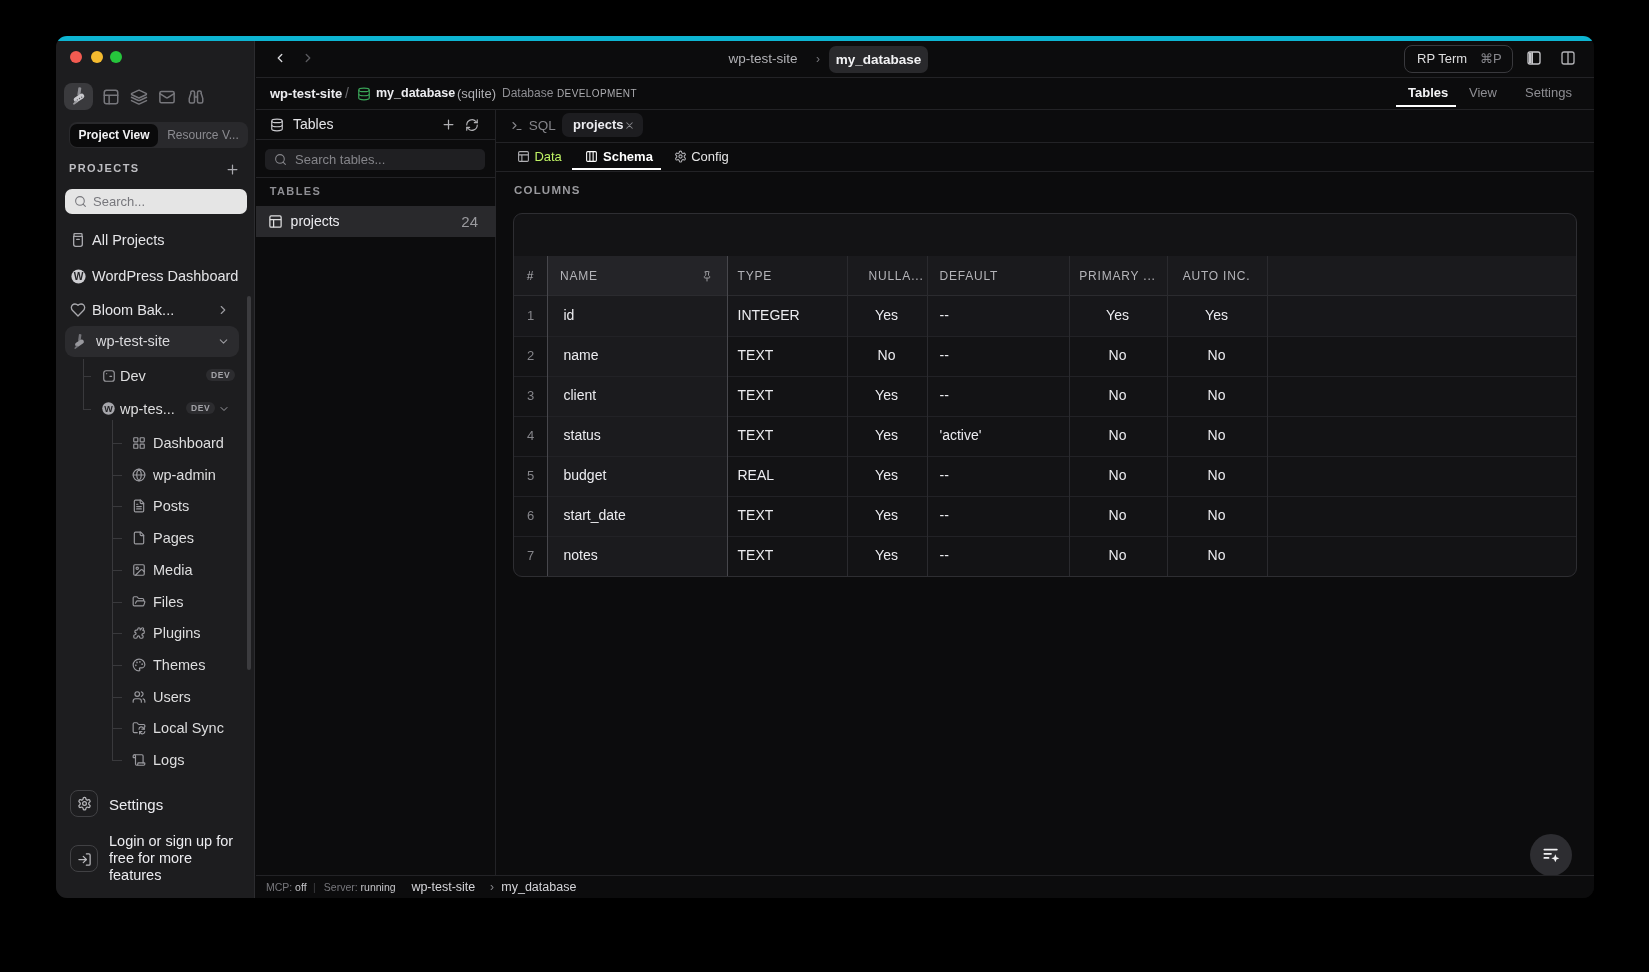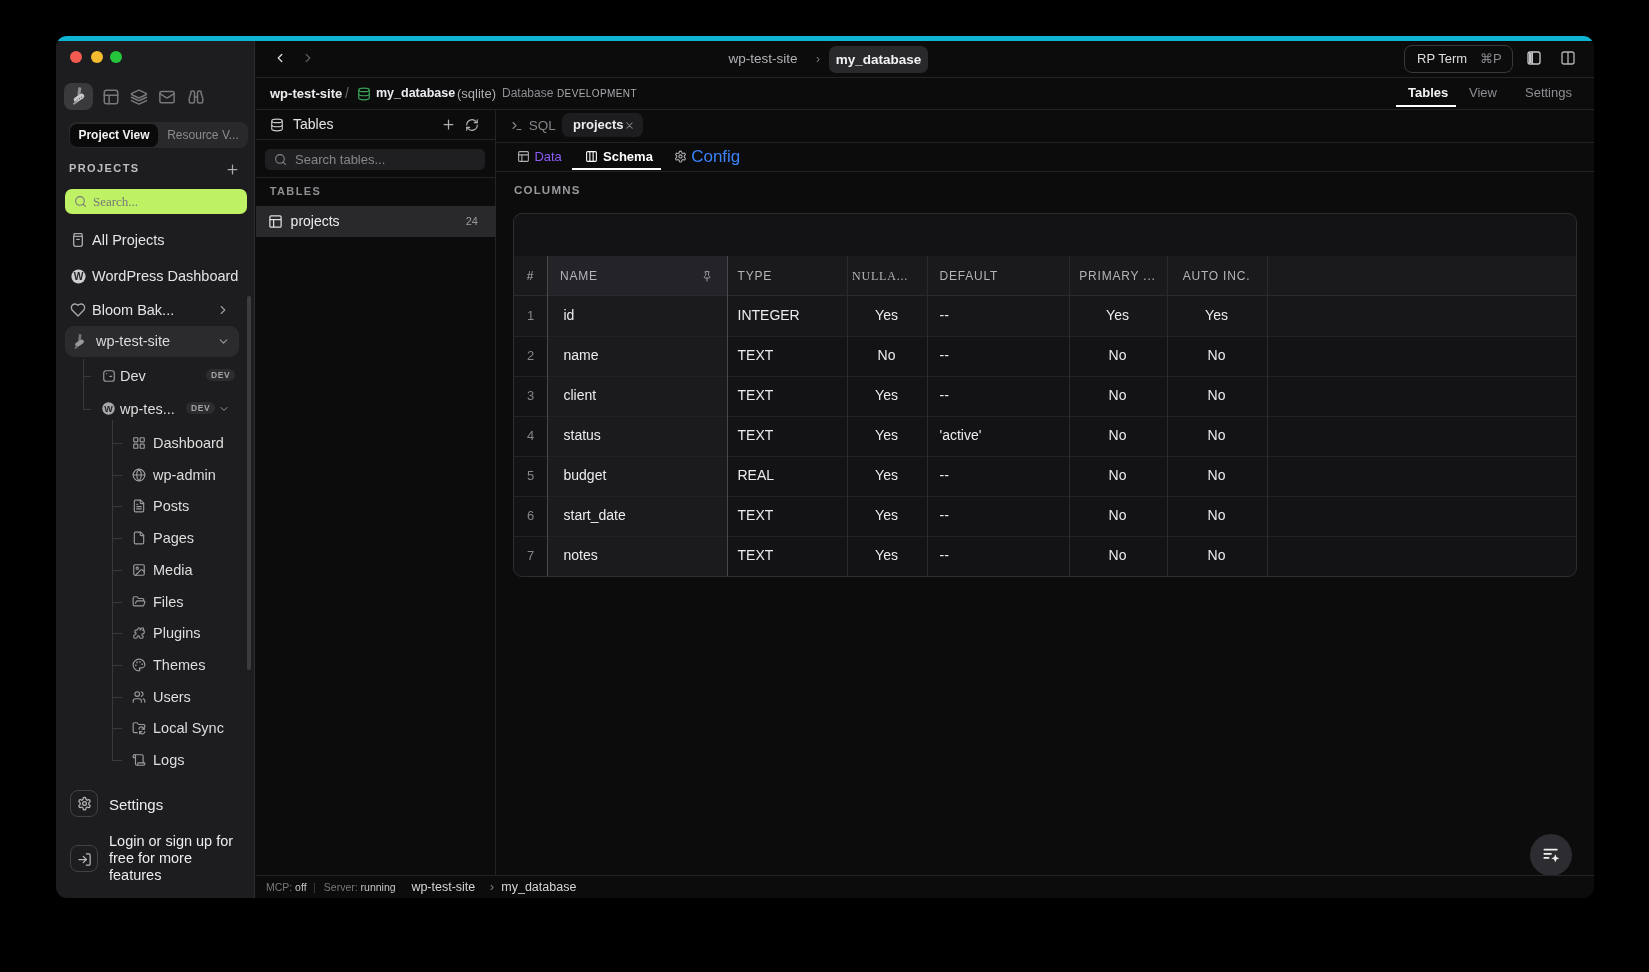--- a/index.html
+++ b/index.html
@@ -98,21 +98,21 @@
       <div class="abs" style="left:89px; top:1.5px; width:90px; height:23px; color:#8b8b90; font-size:12px; text-align:center; line-height:23px;">Resource V...</div>
     </div>
 
     <div class="abs" style="left:13px; top:121px; color:#bebec2; font-size:11px; font-weight:700; letter-spacing:1.4px;">PROJECTS</div>
     <div class="abs" style="left:169px; top:121px; color:#a8a8ad;">
         <svg width="15" height="15" viewBox="0 0 24 24" fill="none" stroke="currentColor" stroke-width="2" stroke-linecap="round">
           <path d="M5 12h14M12 5v14"></path>
         </svg>
       </div>
 
-    <div class="abs" style="left:9px; top:148px; width:182px; height:25px; background:#bef264; border-radius:7px;font-family:Liberation Serif, serif;">
+    <div class="abs" style="left:9px; top:148px; width:182px; height:25px; background:#e5e5e5; border-radius:7px;">
       <div class="abs" style="left:9px; top:6px; color:#77777c;">
           <svg width="13" height="13" viewBox="0 0 24 24" fill="none" stroke="currentColor" stroke-width="2" stroke-linecap="round">
             <circle cx="11" cy="11" r="8"></circle>
             <path d="m21 21-4.3-4.3"></path>
           </svg>
         </div>
       <div class="abs" style="left:28px; top:0; color:#77777c; font-size:13px; line-height:25px;">Search...</div>
     </div>
 
     <div class="navitem" style="top:188px;">
@@ -426,21 +426,21 @@
       <div class="abs" style="left:0; top:66.5px; width:240px; height:1px; background:#232326;"></div>
       <div class="abs" style="left:13.7px; top:75px; font-size:11px; font-weight:700; letter-spacing:1.4px; color:#8e8e93;">TABLES</div>
       <div class="abs" style="left:0; top:96px; width:240px; height:31px; background:#29292c;">
         <div class="abs" style="left:11.5px; top:8px; color:#dededf;">
             <svg width="15" height="15" viewBox="0 0 24 24" fill="none" stroke="currentColor" stroke-width="2" stroke-linejoin="round">
               <rect x="3" y="3" width="18" height="18" rx="2"></rect>
               <path d="M3 9h18M9 9v12"></path>
             </svg>
           </div>
         <div class="abs" style="left:34.6px; top:0; height:31px; line-height:31px; font-size:14px; color:#ececf0;">projects</div>
-        <div class="abs" style="right:18px; top:0; height:31px; line-height:31px; font-size:11px; color:#9a9a9e;text-align:right;">24</div>
+        <div class="abs" style="right:18px; top:0; height:31px; line-height:31px; font-size:15px; color:#9a9a9e;text-align:right;">24</div>
       </div>
     </div>
     <div class="content" id="content">
 
       <div class="abs" style="left:0; top:0; width:1098px; height:33px; border-bottom:1px solid #232326;">
         <div class="abs" style="left:15px; top:10px; color:#85858a;">
             <svg width="12" height="12" viewBox="0 0 24 24" fill="none" stroke="currentColor" stroke-width="2.2" stroke-linecap="round" stroke-linejoin="round">
               <path d="m4 17 6-6-6-6"></path>
               <path d="M12 19h8"></path>
             </svg>
@@ -456,36 +456,36 @@
         </div>
       </div>
 
       <div class="abs" style="left:0; top:33px; width:1098px; height:29px; border-bottom:1px solid #232326;">
         <div class="abs" style="left:21px; top:7px; color:#b0b0b4;">
             <svg width="13" height="13" viewBox="0 0 24 24" fill="none" stroke="currentColor" stroke-width="2" stroke-linejoin="round">
               <rect x="3" y="3" width="18" height="18" rx="2"></rect>
               <path d="M3 9h18M9 9v12"></path>
             </svg>
           </div>
-        <div class="abs" style="left:38.4px; top:0; height:29px; line-height:28px; font-size:13px; color:#8b5cf6;">Data</div>
+        <div class="abs" style="left:38.4px; top:0; height:29px; line-height:28px; font-size:13px; color:#bef264;">Data</div>
         <div class="abs" style="left:89px; top:7px; color:#fff;">
             <svg width="13" height="13" viewBox="0 0 24 24" fill="none" stroke="currentColor" stroke-width="2" stroke-linejoin="round">
               <rect x="3" y="3" width="18" height="18" rx="2"></rect>
               <path d="M9 3v18M15 3v18"></path>
             </svg>
           </div>
         <div class="abs" style="left:107px; top:0; height:29px; line-height:28px; font-size:13px; font-weight:700; color:#fff;">Schema</div>
         <div class="abs" style="left:75.9px; top:24.8px; width:89px; height:2.5px; background:#fff;"></div>
         <div class="abs" style="left:178px; top:7px; color:#b0b0b4;">
             <svg width="13" height="13" viewBox="0 0 24 24" fill="none" stroke="currentColor" stroke-width="2" stroke-linecap="round" stroke-linejoin="round">
               <path d="M12.2 2h-.4a2 2 0 0 0-2 2v.2a2 2 0 0 1-1 1.7l-.4.3a2 2 0 0 1-2 0l-.2-.1a2 2 0 0 0-2.7.7l-.2.4a2 2 0 0 0 .7 2.7l.2.1a2 2 0 0 1 1 1.7v.7a2 2 0 0 1-1 1.8l-.2.1a2 2 0 0 0-.7 2.7l.2.4a2 2 0 0 0 2.7.7l.2-.1a2 2 0 0 1 2 0l.4.3a2 2 0 0 1 1 1.7v.2a2 2 0 0 0 2 2h.4a2 2 0 0 0 2-2v-.2a2 2 0 0 1 1-1.7l.4-.3a2 2 0 0 1 2 0l.2.1a2 2 0 0 0 2.7-.7l.2-.4a2 2 0 0 0-.7-2.7l-.2-.1a2 2 0 0 1-1-1.8v-.7a2 2 0 0 1 1-1.7l.2-.1a2 2 0 0 0 .7-2.7l-.2-.4a2 2 0 0 0-2.7-.7l-.2.1a2 2 0 0 1-2 0l-.4-.3a2 2 0 0 1-1-1.7V4a2 2 0 0 0-2-2z"></path>
               <circle cx="12" cy="12" r="3"></circle>
             </svg>
           </div>
-        <div class="abs" style="left:195.2px; top:0; height:29px; line-height:28px; font-size:17px; color:#3b82f6;">Config</div>
+        <div class="abs" style="left:195.2px; top:0; height:29px; line-height:28px; font-size:13px; color:#e5e5e5;">Config</div>
       </div>
       <div class="abs" style="left:18px; top:74px; font-size:11.5px; font-weight:700; letter-spacing:1.2px; color:#9a9a9e;">COLUMNS</div>
 
       <div class="card" id="card">
 
         <div class="abs" style="left:0; top:42px; width:1062px; height:39px; background:#1a1a1d;"></div>
 
         <div class="abs" style="left:0; top:82px; width:1062px; height:39.5px; background:#17171a;"></div>
 
         <div class="abs" style="left:33px; top:42px; width:179.5px; height:39px; background:#242428;"></div>
@@ -493,21 +493,21 @@
 
         <div class="hc" style="left:0; width:33px; text-align:center;">#</div>
         <div class="hc" style="left:46px;">NAME</div>
         <div class="abs" style="left:187px; top:56px; color:#9a9a9e;">
             <svg width="12" height="12" viewBox="0 0 24 24" fill="none" stroke="currentColor" stroke-width="2" stroke-linecap="round" stroke-linejoin="round">
               <path d="M12 17v5"></path>
               <path d="M9 10.8 7.5 12a2 2 0 0 0-.8 1.6V15a1 1 0 0 0 1 1h8.6a1 1 0 0 0 1-1v-1.4a2 2 0 0 0-.8-1.6L15 10.8V5h.5a1 1 0 0 0 0-2h-7a1 1 0 0 0 0 2H9Z"></path>
             </svg>
           </div>
         <div class="hc" style="left:223.5px;">TYPE</div>
-        <div class="hc" style="left:326px; width:80px; text-align:center;font-family:Liberation Serif, serif;">NULLA...</div>
+        <div class="hc" style="left:342px; width:80px; text-align:center;">NULLA...</div>
         <div class="hc" style="left:425.5px;">DEFAULT</div>
         <div class="hc" style="left:554.5px; width:98px; text-align:center;">PRIMARY ...</div>
         <div class="hc" style="left:652.5px; width:100px; text-align:center;">AUTO INC.</div>
 
         <div class="abs" style="left:0; top:81px; width:1062px; height:1px; background:#2b2b2f;"></div>
         <div class="abs" style="left:0; top:121.5px; width:1062px; height:1px; background:#222226;"></div>
         <div class="abs" style="left:0; top:161.5px; width:1062px; height:1px; background:#222226;"></div>
         <div class="abs" style="left:0; top:201.5px; width:1062px; height:1px; background:#222226;"></div>
         <div class="abs" style="left:0; top:241.5px; width:1062px; height:1px; background:#222226;"></div>
         <div class="abs" style="left:0; top:281.5px; width:1062px; height:1px; background:#222226;"></div>

